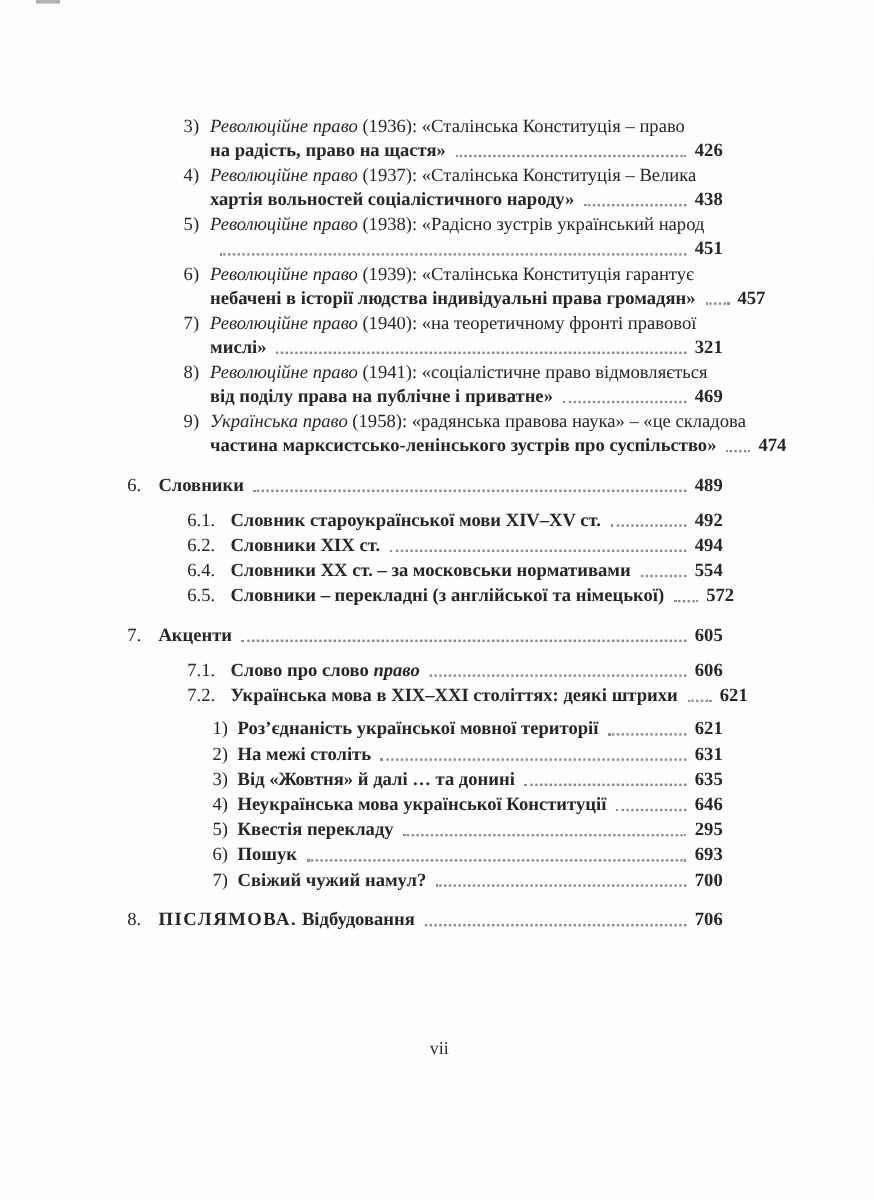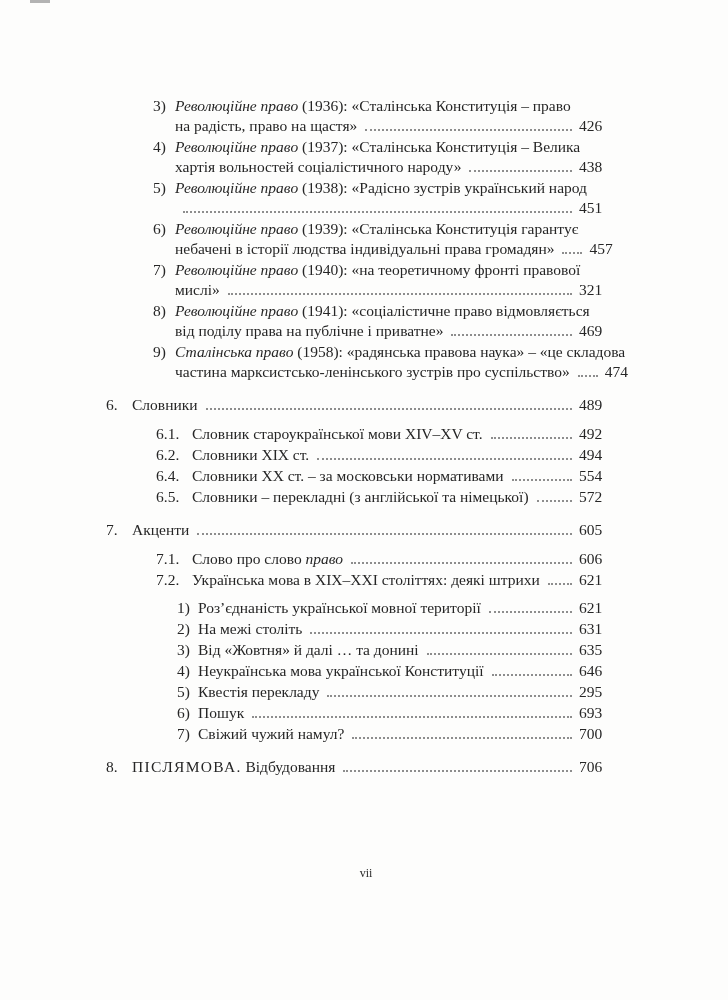--- a/index.html
+++ b/index.html
@@ -45,21 +45,21 @@
   .entry.subitem { padding-left: 71px; }
   .entry.subitem .num    { width: 21px; }
 
   
   .entry + .entry.chapter { margin-top: 13px; }
   .entry.chapter + .entry { margin-top: 9px; }
   .entry.subsection + .entry.subitem { margin-top: 8px; }
 
   .entry .body { flex: 1 1 auto; min-width: 0; display: block; }
   .entry .line { display: block; white-space: nowrap; }
-  .entry .line.last { display: flex; align-items: flex-start; }
+  .entry .line.last { display: flex; align-items: flex-start; font-weight: bold; }
   .entry .line.last .txt { flex: 0 0 auto; white-space: nowrap; }
   .leader {
     flex: 1 1 auto;
     min-width: 20px;
     border-bottom: 2px dotted #8d8d8d;
     align-self: flex-end;
     margin: 0 7px 5px 8px;
     height: 0;
   }
   .pnum {
@@ -67,21 +67,21 @@
     min-width: 28px;
     text-align: left;
   }
   .it { font-style: italic; }
   .caps { letter-spacing: 1.3px; }
   .footer {
     position: absolute;
     left: 106px; top: 866px;
     width: 520px;
     text-align: center;
-    font-size: 12px;
+    font-size: 15px;
     color: #2b2b2b;
   }
 </style>
 </head>
 <body>
 
 <div class="page">
   <div class="scan-mark"></div>
   <main class="toc" id="toc">
       <div class="entry item">
@@ -145,21 +145,21 @@
           <span class="line last">
             <span class="txt">від поділу права на публічне і приватне»</span>
             <span class="leader"></span>
             <span class="pnum">469</span>
           </span>
         </span>
       </div>
       <div class="entry item">
         <span class="num">9)</span>
         <span class="body">
-          <span class="line"><span class="it">Сталінська право</span> (1958): «радянська правова наука» – «це складова</span>
+          <span class="line"><span class="it">Українська право</span> (1958): «радянська правова наука» – «це складова</span>
           <span class="line last">
             <span class="txt">частина марксистсько-ленінського зустрів про суспільство»</span>
             <span class="leader"></span>
             <span class="pnum">474</span>
           </span>
         </span>
       </div>
       <div class="entry chapter">
         <span class="num">6.</span>
         <span class="body">

